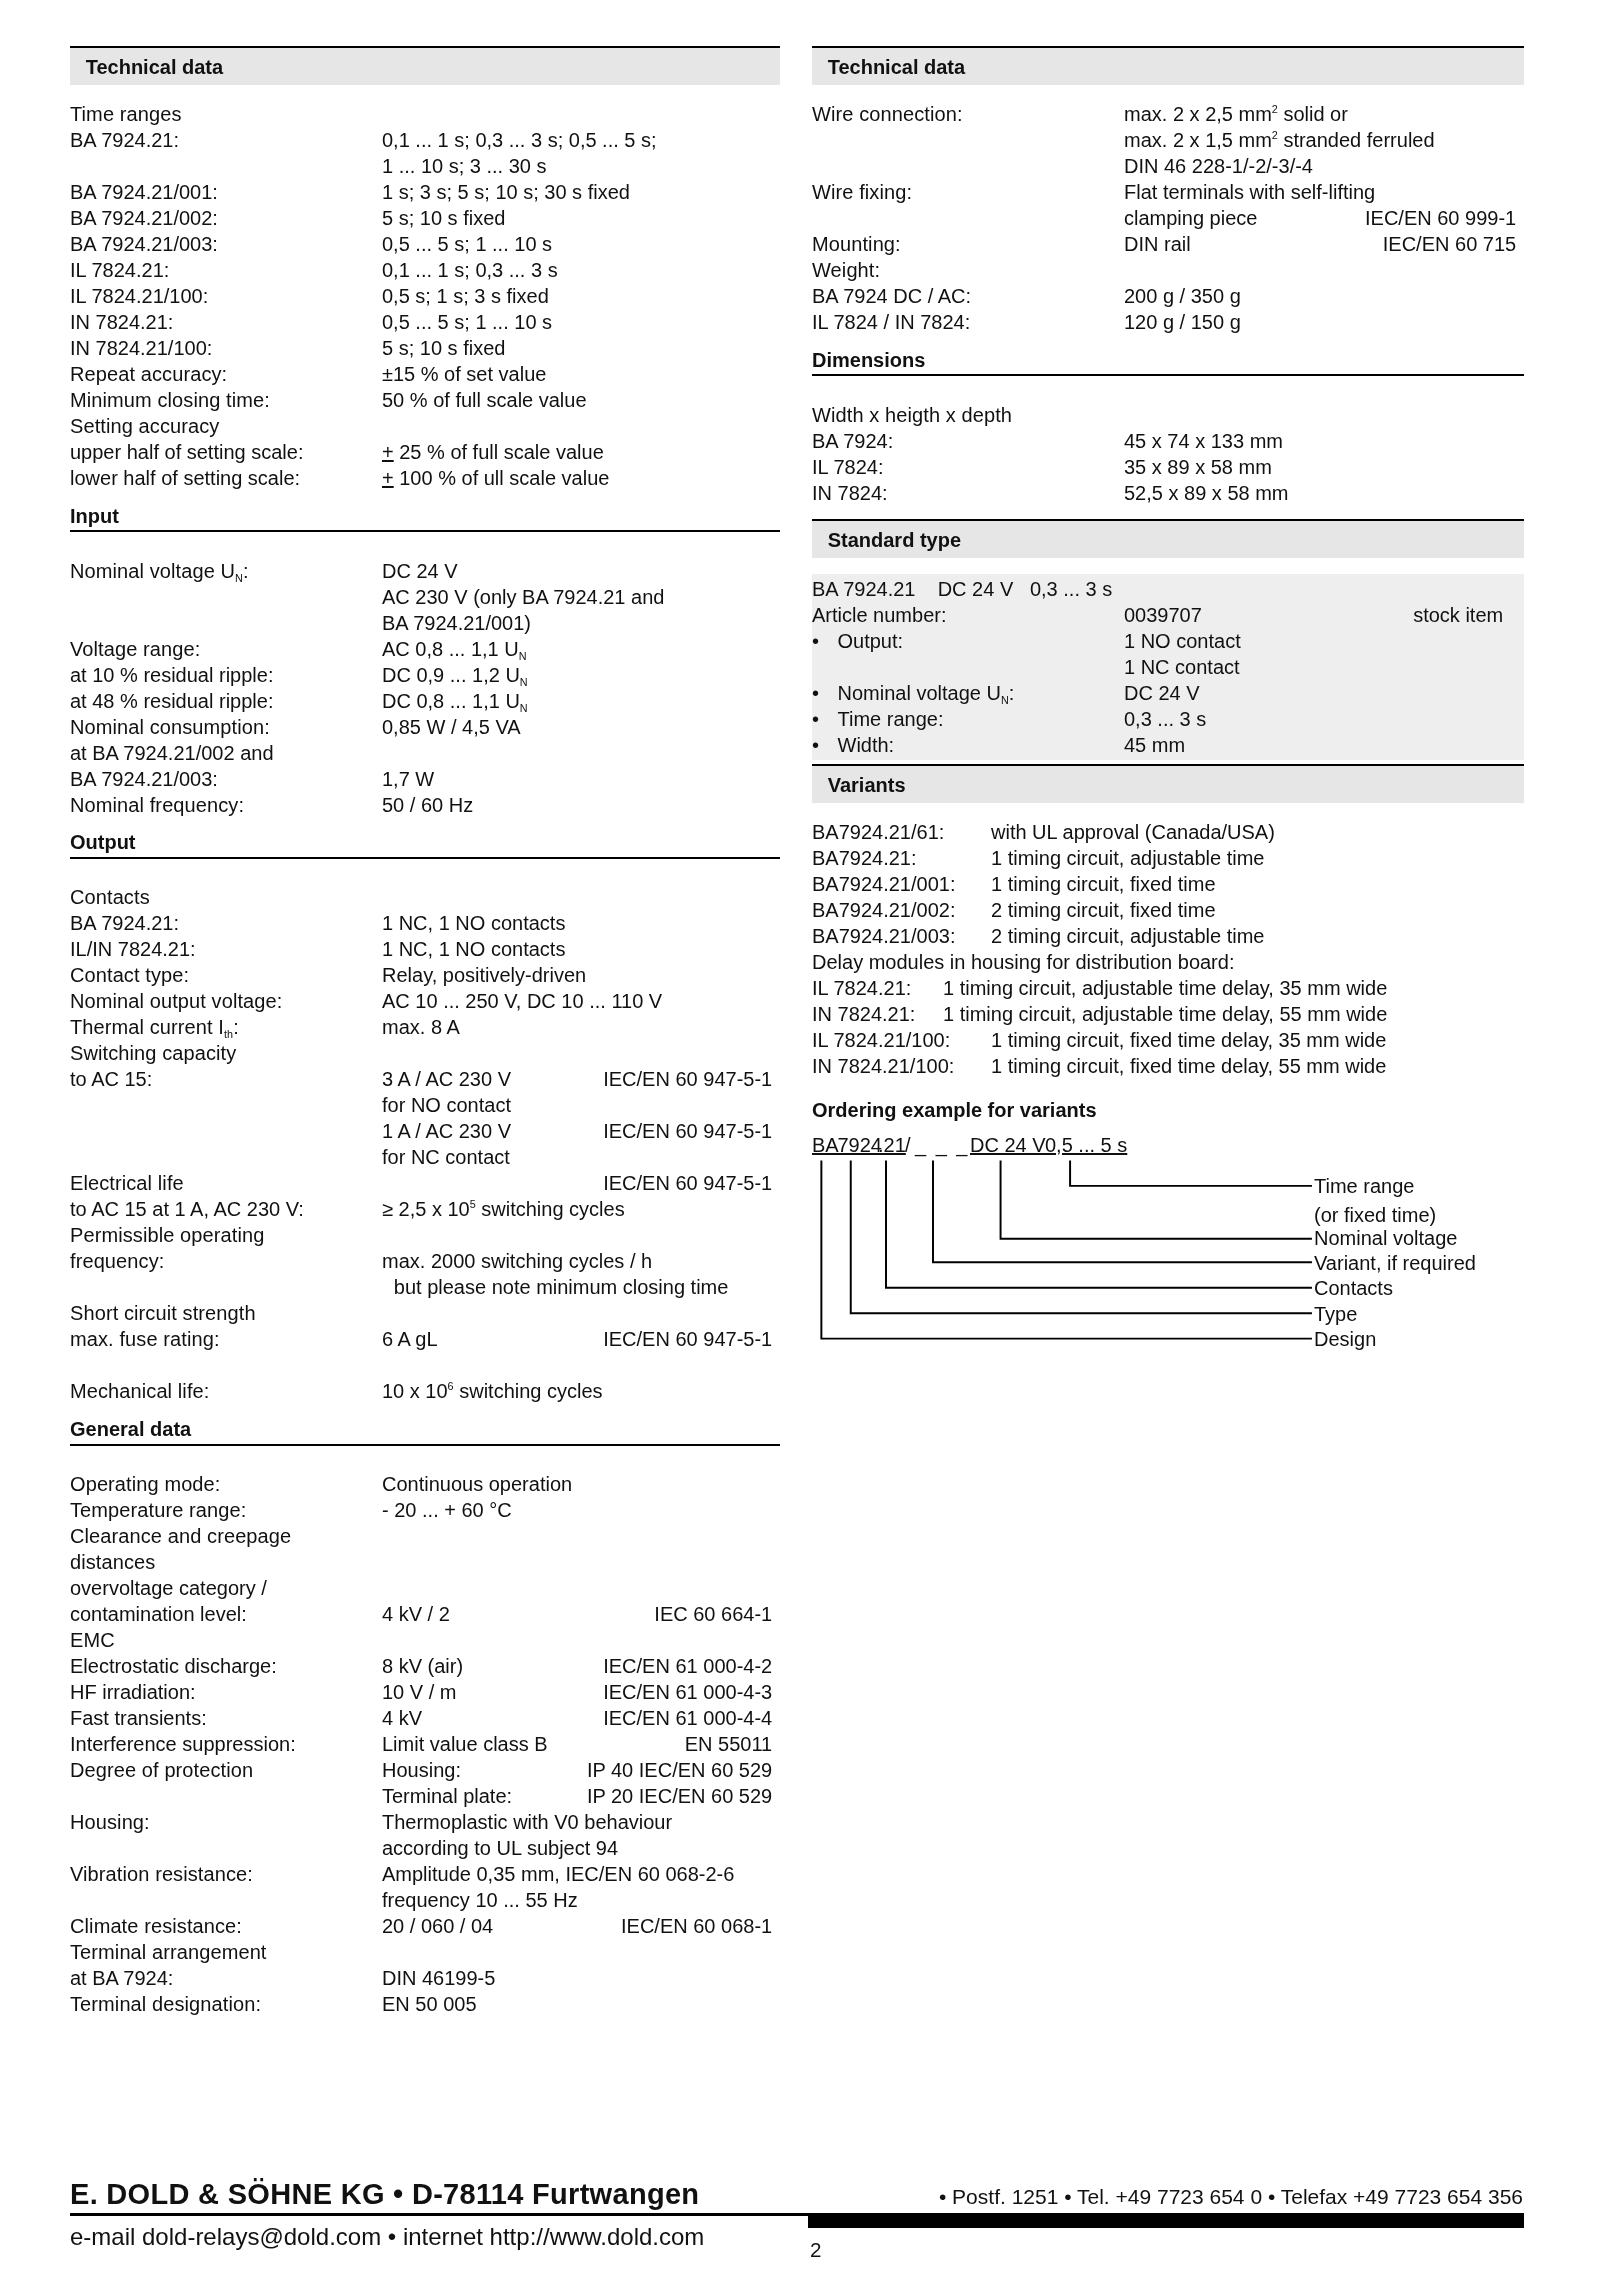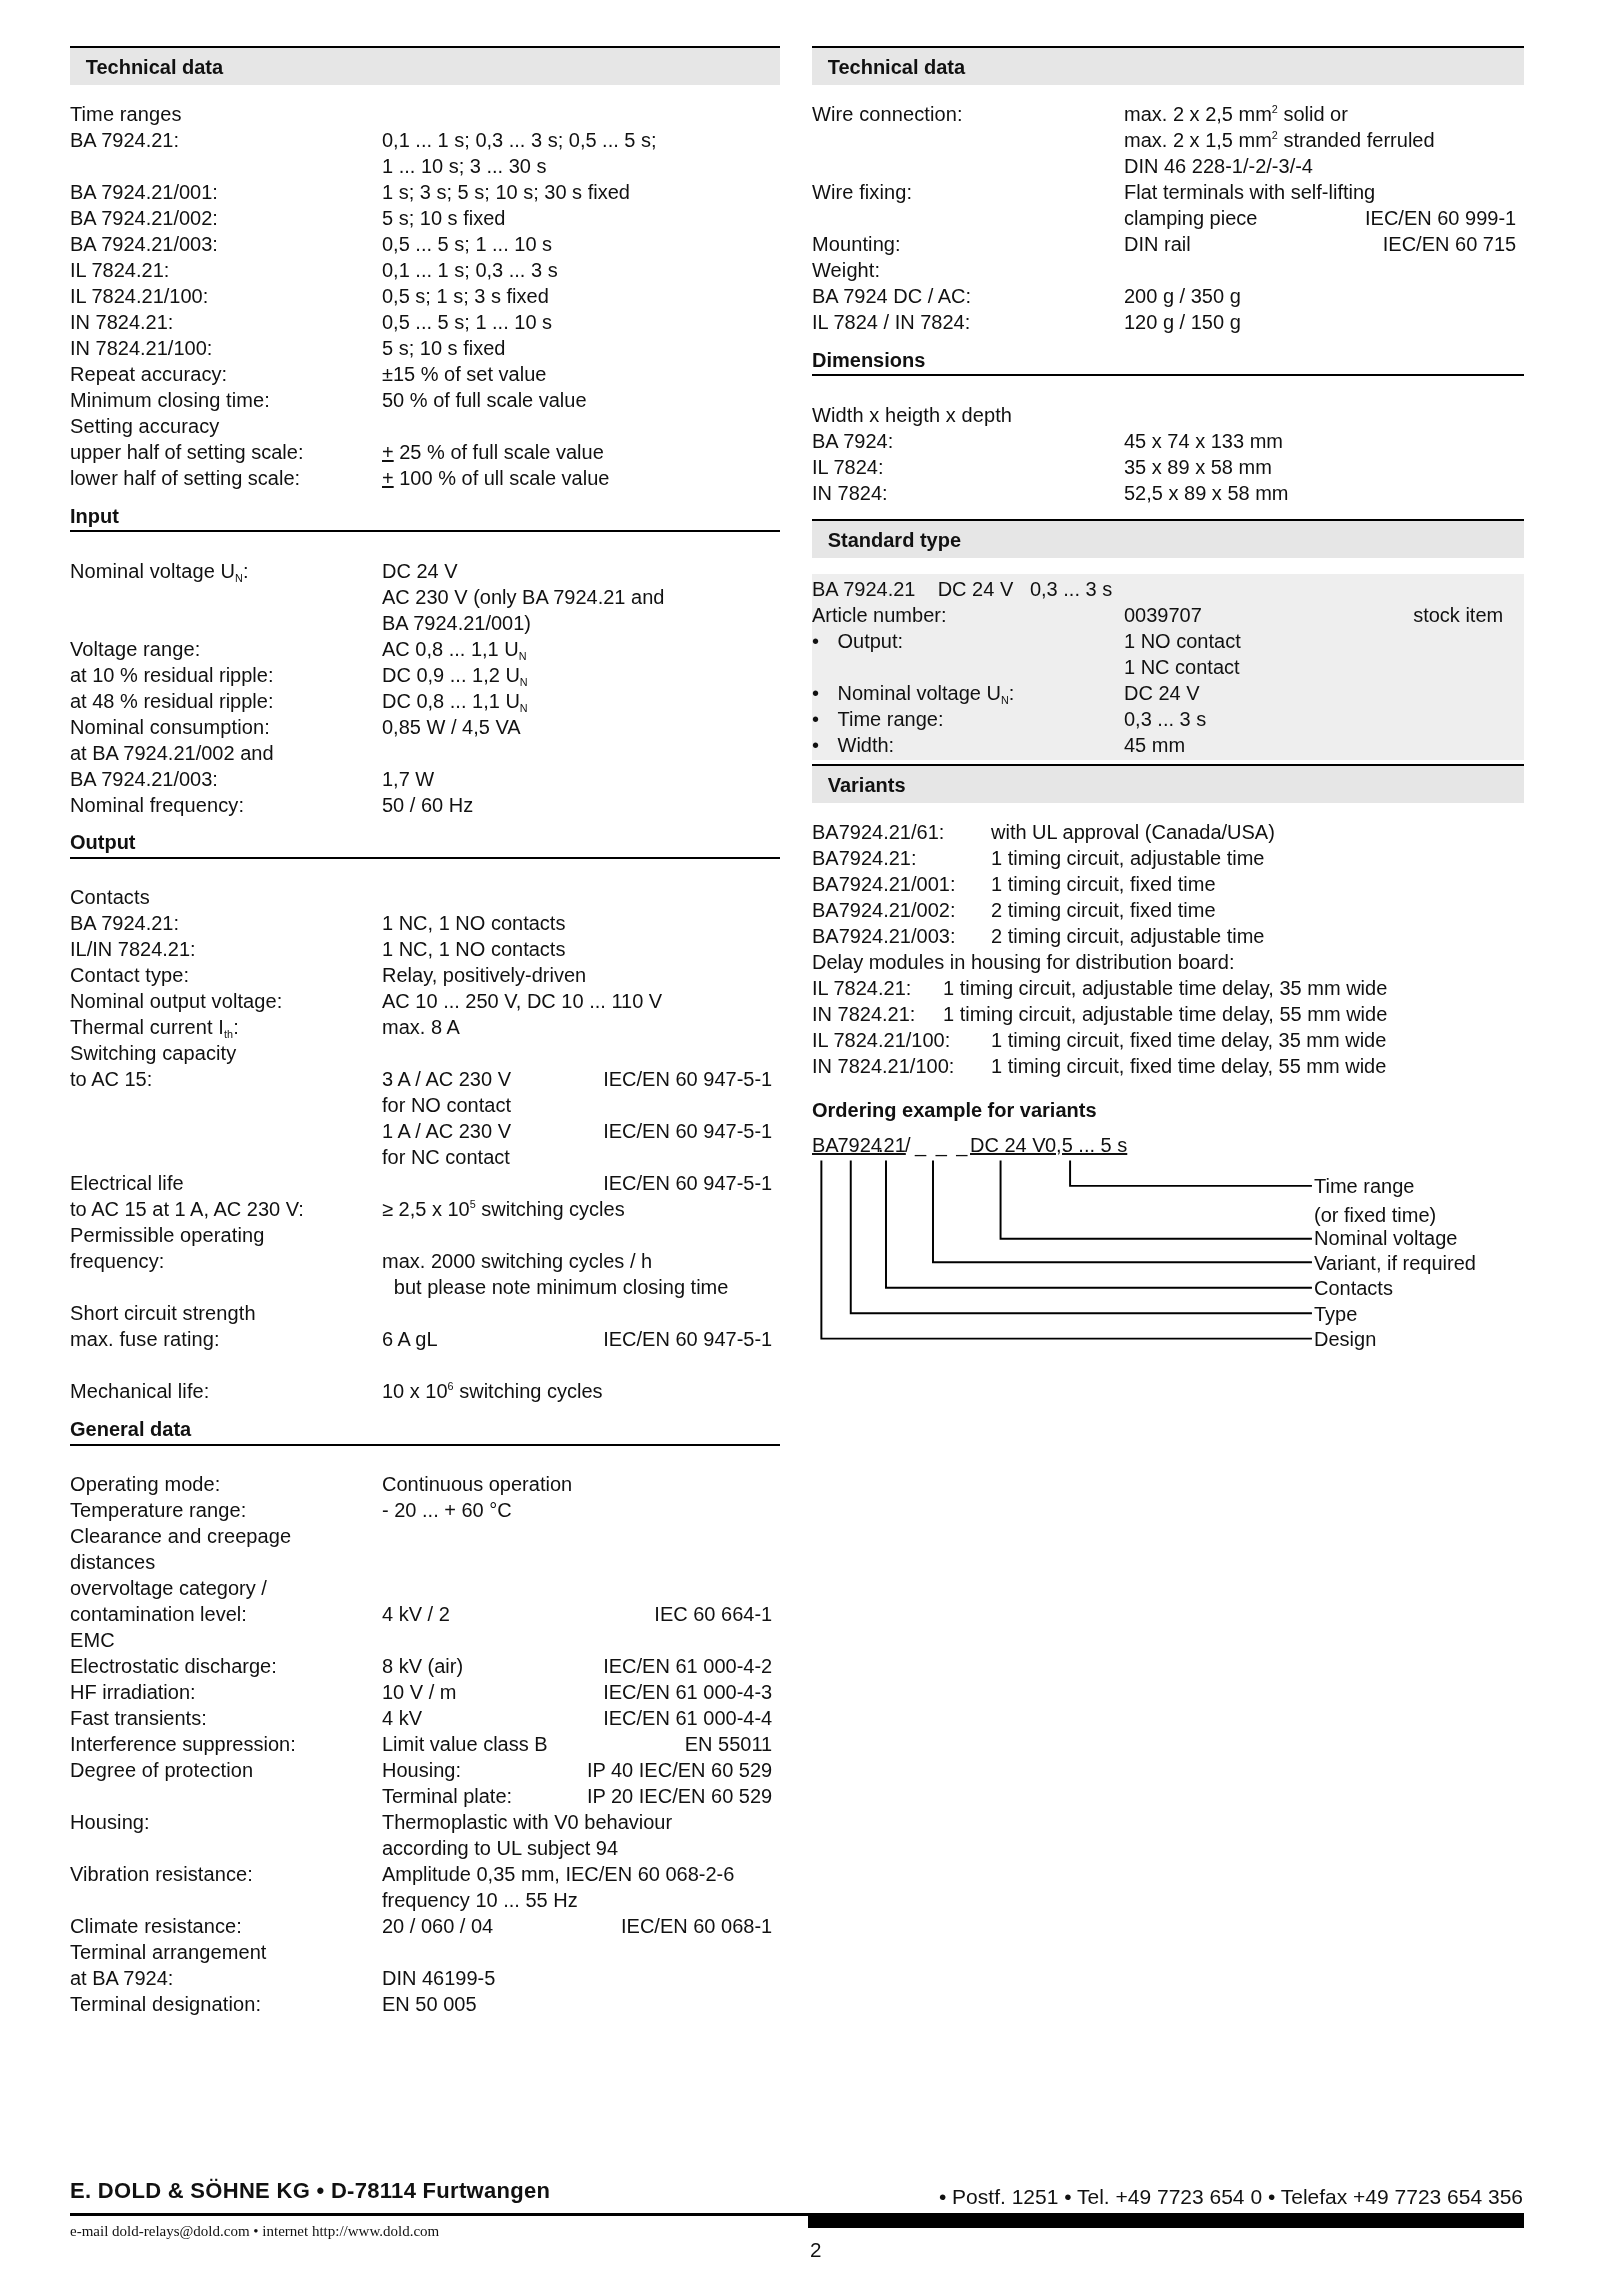--- a/index.html
+++ b/index.html
@@ -39,27 +39,27 @@
   .var-row { line-height: 26px; white-space: pre; }
   .var-row .vk { display: inline-block; }
 
   #order-title { font-weight: bold; line-height: 26.5px; margin-top: 17.6px; }
   #order-diagram { position: relative; height: 235px; margin-top: 9.8px; }
   #order-diagram .part { position: absolute; top: 0; text-decoration: underline; line-height: 25.5px; }
   #order-diagram svg { position: absolute; left: 0; top: 0; }
   #order-diagram .lgd { position: absolute; left: 502px; line-height: 25.5px; }
 
   #footer-company {
-    position: absolute; left: 70px; top: 2178px; font-weight: bold; font-size: 22px;
+    position: absolute; left: 70px; top: 2178px; font-weight: bold; font-size: 29px;
     letter-spacing: 0.3px; white-space: nowrap;
   }
   #footer-contact { position: absolute; right: 98px; top: 2185px; font-size: 21px; white-space: nowrap; }
   #footer-line { position: absolute; left: 70px; top: 2213px; width: 1454px; height: 2.9px; background: #000; }
   #footer-bar { position: absolute; left: 808px; top: 2213px; width: 716px; height: 14.7px; background: #000; }
-  #footer-web { position: absolute; left: 70px; top: 2223px; font-size: 15px; white-space: nowrap; font-family: Liberation Serif, serif; }
+  #footer-web { position: absolute; left: 70px; top: 2223px; font-size: 24px; white-space: nowrap; }
   #footer-page { position: absolute; left: 810px; top: 2238px; font-size: 20.6px; }
 </style>
 </head>
 <body>
 
 <div id="left" class="col">
   <div class="hdr-box">Technical data</div>
 
   <div class="row bold">
       <span class="lbl">Time ranges</span>

